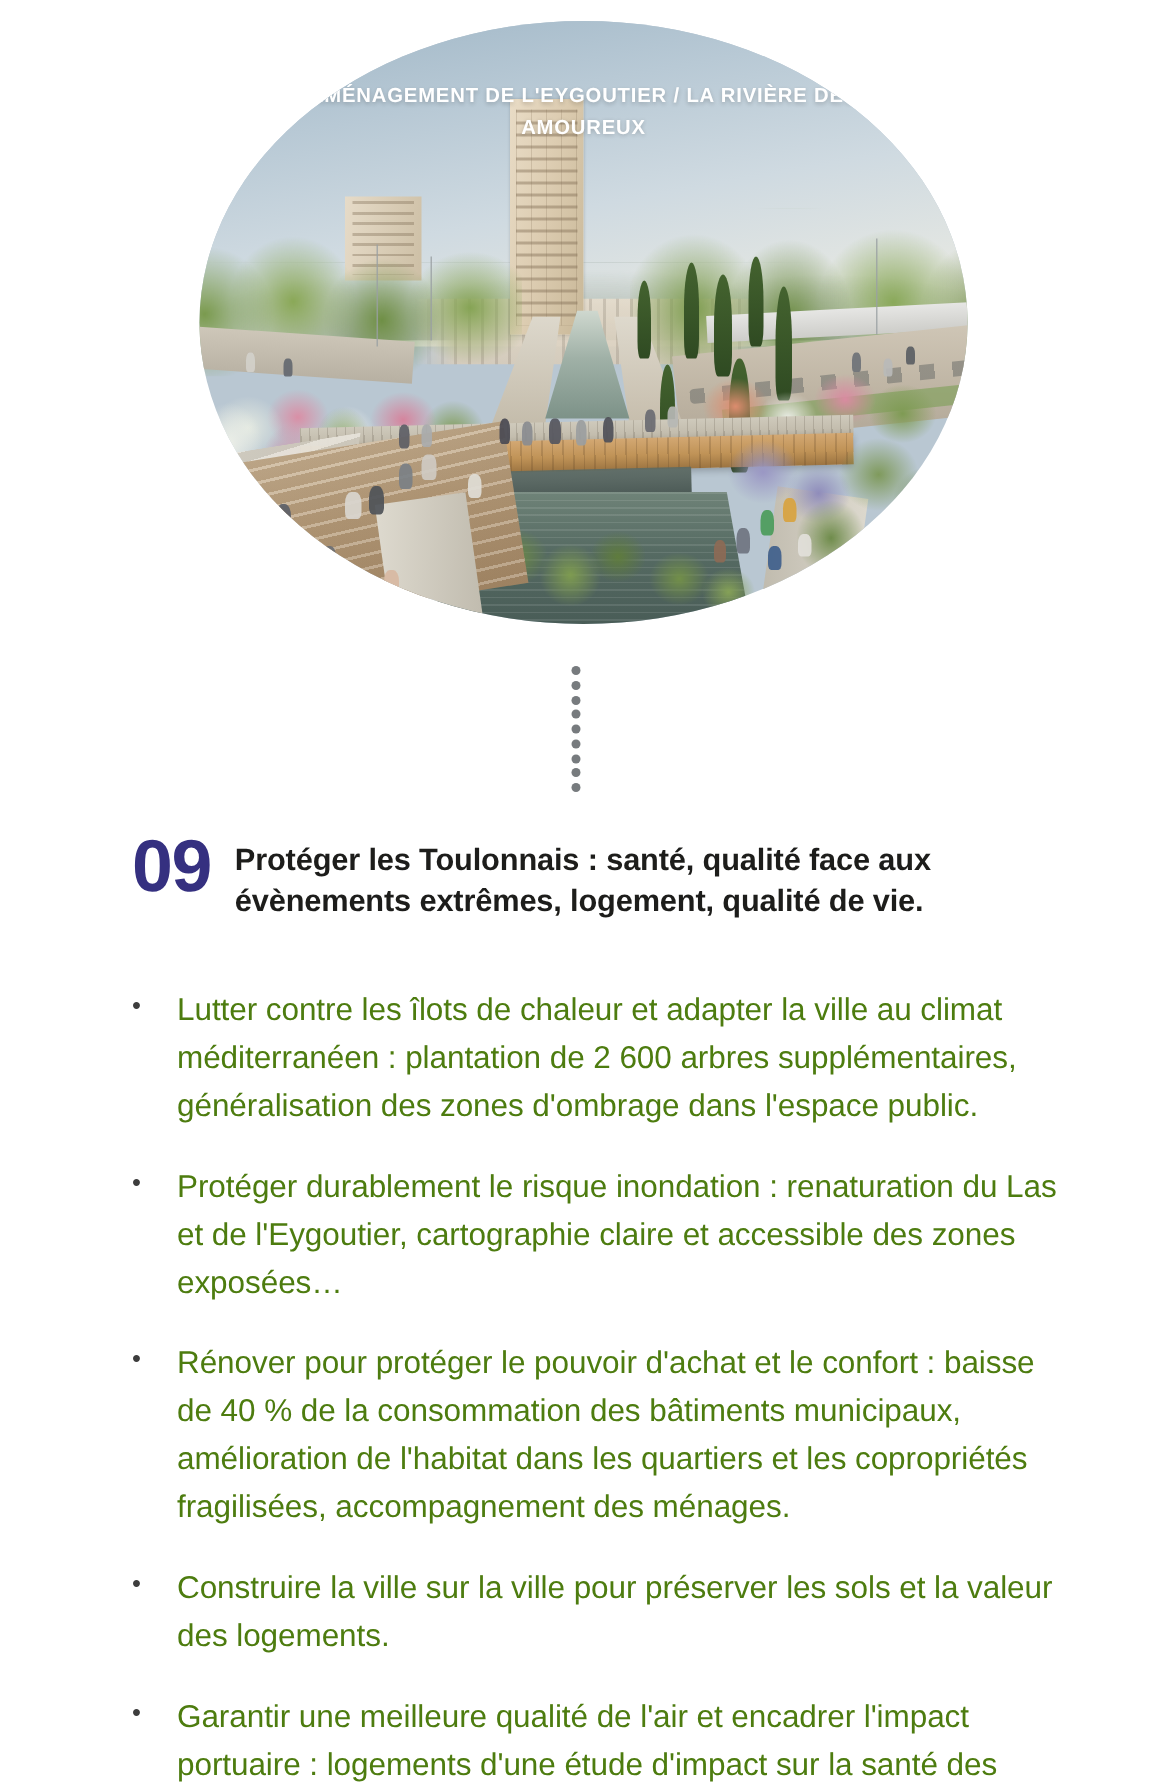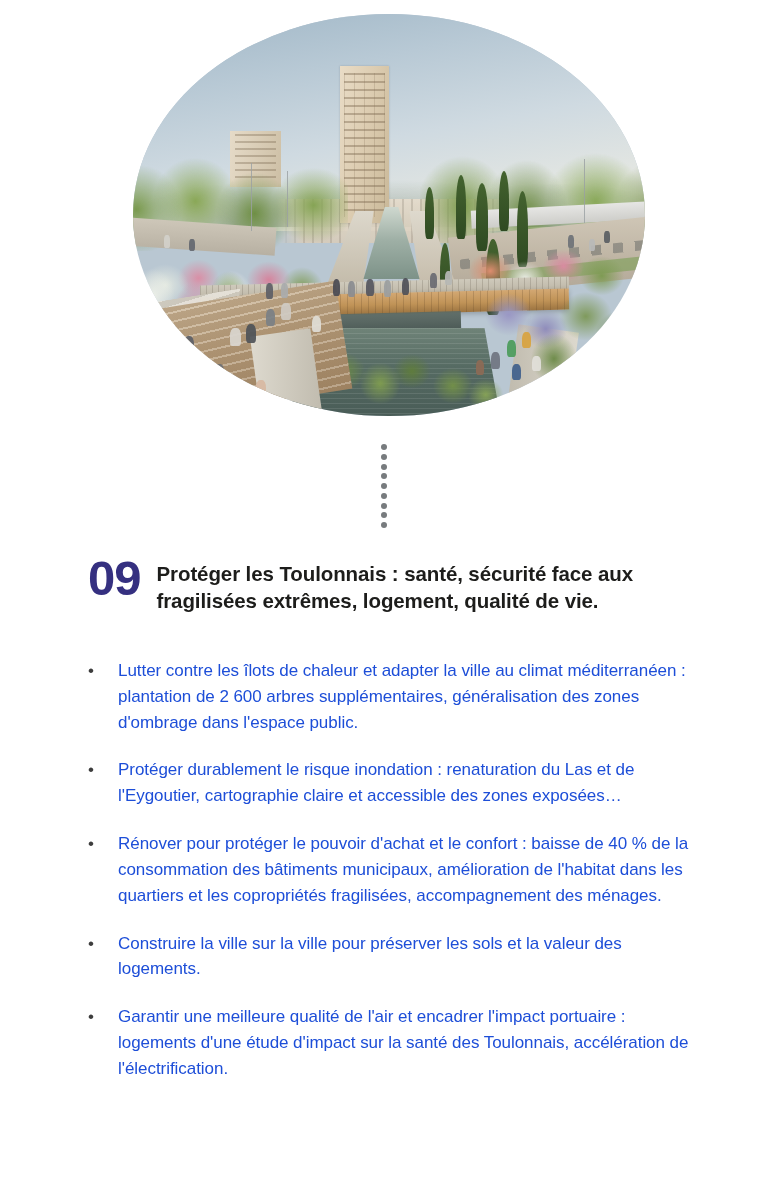--- a/index.html
+++ b/index.html
@@ -314,22 +314,22 @@
   .list { position:absolute; left:88px; top:658px; right:62px; }
   .li { display:flex; margin-bottom:22px; }
   .li .mk {
     flex:0 0 30px;
     color:#3d3d3d;
     font-size:17px;
     line-height:1.52;
   }
   .li .tx {
     flex:1 1 auto;
-    color:#1d4ed8;
-    font-size:17px;
+    color:#4d7c0f;
+    font-size:21px;
     line-height:1.52;
     letter-spacing:-.05px;
   }
 </style>
 </head>
 <body>
 
 <div class="page">
 
   <div class="hero">
@@ -400,38 +400,39 @@
         <div class="p" style="left:74%;top:87%;width:1.7%;height:4%;background:#3f5f8c"></div>
         <div class="p" style="left:78%;top:85%;width:1.6%;height:3.8%;background:#e2e0da"></div>
         <div class="p" style="left:67%;top:86%;width:1.6%;height:3.8%;background:#8d6a55"></div>
 
         <div class="p" style="left:85%;top:55%;width:1.2%;height:3.2%;background:#6e7277"></div>
         <div class="p" style="left:89%;top:56%;width:1.2%;height:3%;background:#b9bab8"></div>
         <div class="p" style="left:92%;top:54%;width:1.1%;height:3%;background:#5a5e63"></div>
         <div class="p" style="left:6%;top:55%;width:1.2%;height:3.2%;background:#d2d0ca"></div>
         <div class="p" style="left:11%;top:56%;width:1.1%;height:3%;background:#646870"></div>
       </div>
+      <div class="hero-title">AMÉNAGEMENT DE L'EYGOUTIER / LA RIVIÈRE DES AMOUREUX</div>
     </div>
   </div>
 
   <div class="dots">
     <span class="dot"></span>
     <span class="dot"></span>
     <span class="dot"></span>
     <span class="dot"></span>
     <span class="dot"></span>
     <span class="dot"></span>
     <span class="dot"></span>
     <span class="dot"></span>
     <span class="dot"></span>
   </div>
 
   <div class="heading">
     <div class="num">09</div>
-    <div class="htitle">Protéger les Toulonnais : santé, sécurité face aux fragilisées extrêmes, logement, qualité de vie.</div>
+    <div class="htitle">Protéger les Toulonnais : santé, qualité face aux évènements extrêmes, logement, qualité de vie.</div>
   </div>
 
   <div class="list">
     <div class="li">
       <span class="mk">•</span>
       <span class="tx">Lutter contre les îlots de chaleur et adapter la ville au climat méditerranéen : plantation de 2 600 arbres supplémentaires, généralisation des zones d'ombrage dans l'espace public.</span>
     </div>
     <div class="li">
       <span class="mk">•</span>
       <span class="tx">Protéger durablement le risque inondation : renaturation du Las et de l'Eygoutier, cartographie claire et accessible des zones exposées…</span>

